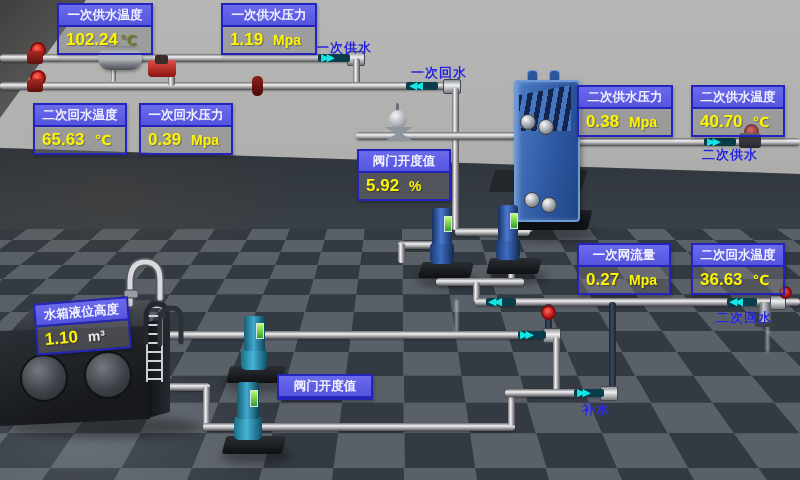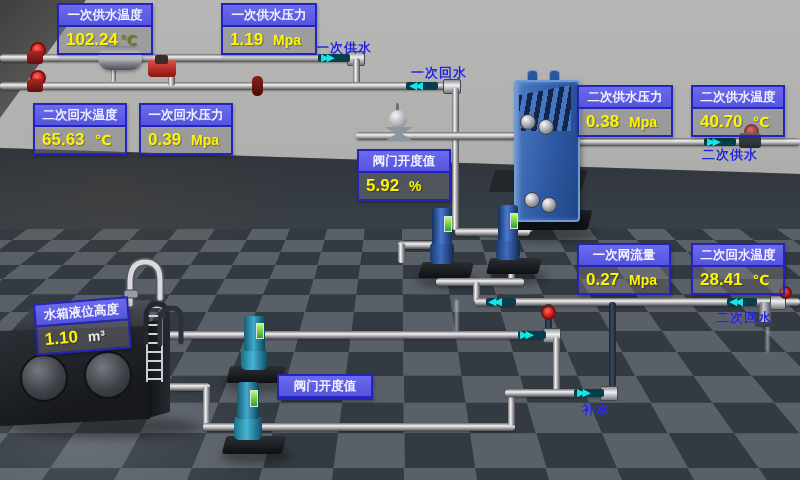--- a/index.html
+++ b/index.html
@@ -284,21 +284,21 @@
   <div class="databox" style="left:577px;top:243px;width:90px">
     <div class="db-title">一次网流量</div>
     <div class="db-value">
         <span class="val">0.27</span>
         <span class="unit">Mpa</span>
       </div>
   </div>
   <div class="databox" style="left:691px;top:243px;width:90px">
     <div class="db-title">二次回水温度</div>
     <div class="db-value">
-        <span class="val">28.41</span>
+        <span class="val">36.63</span>
         <span class="unit">℃</span>
       </div>
   </div>
   <div class="databox" style="left:35px;top:300px;width:91px;transform:rotate(-4.5deg)">
     <div class="db-title">水箱液位高度</div>
     <div class="db-value">
         <span class="val">1.10</span>
         <span class="unit light">m³</span>
       </div>
   </div>

